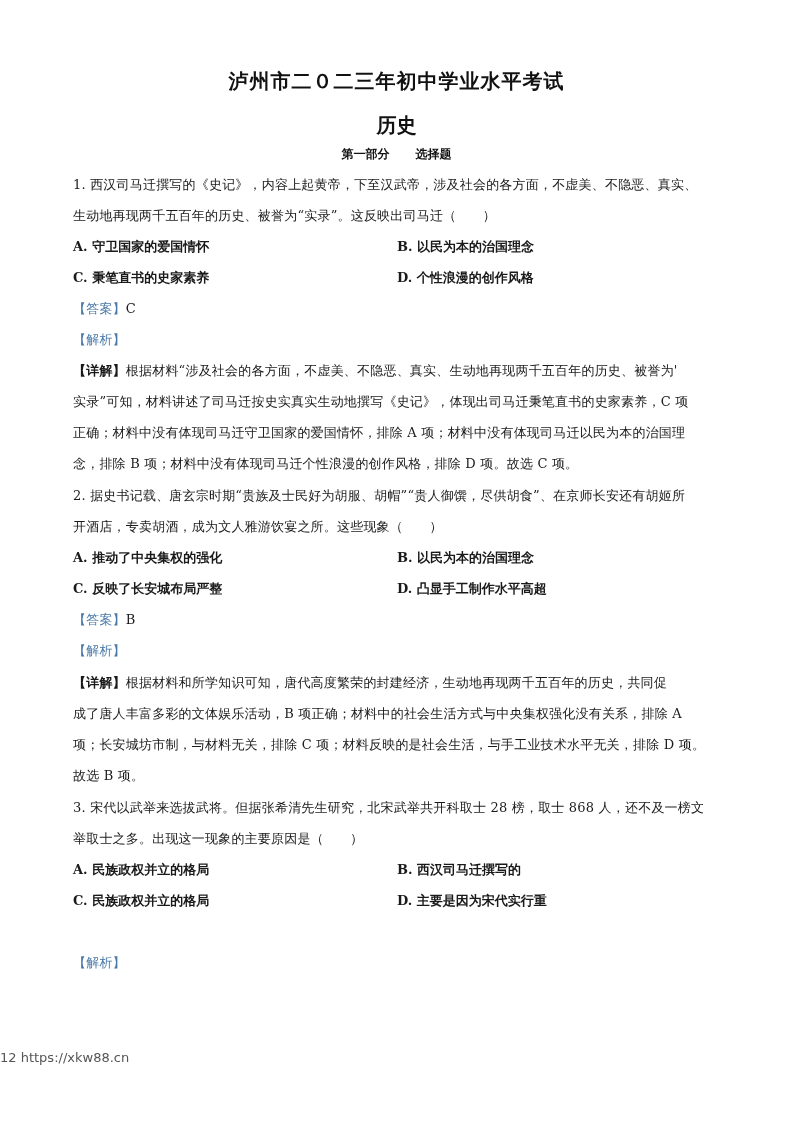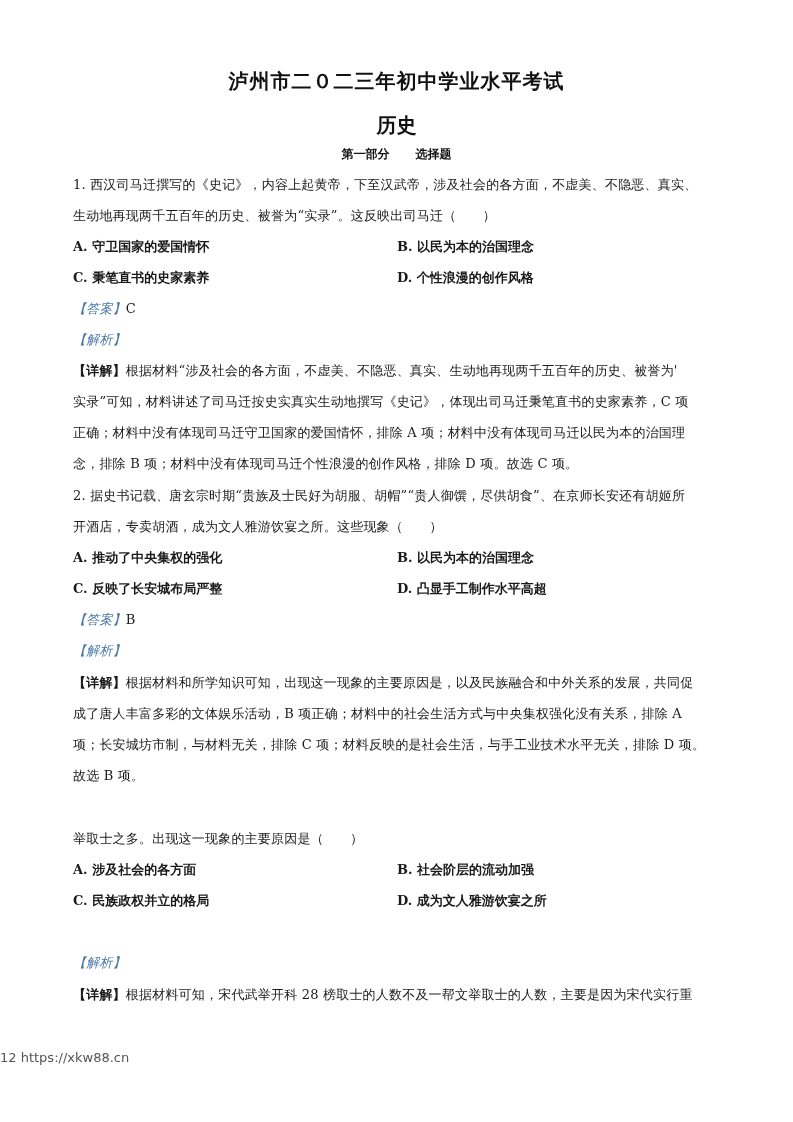--- a/index.html
+++ b/index.html
@@ -10,21 +10,21 @@
            font-weight: bold; color: #111; }
   .t1 { top: 68px; font-size: 20px; letter-spacing: 1px; }
   .t2 { top: 112px; font-size: 20px; }
   .t3 { top: 146px; font-size: 12px; }
   .t3 .gap { display: inline-block; width: 26px; }
   .line { position: absolute; left: 73px; width: 660px; font-size: 13px;
           line-height: 20px; white-space: nowrap; letter-spacing: 0.2px; }
   .opt { position: absolute; font-size: 13px; line-height: 20px; white-space: nowrap; font-weight: bold; }
   .optA { left: 73px; }
   .optB { left: 397px; }
-  .tag { color: #4a79a8; font-style: italic; }
+  .tag { color: #4a79a8; }
   .bold-br { font-weight: bold; font-family: Liberation Serif, serif; }
   .footer { position: absolute; top: 1050px; left: 0; width: 793px; text-align: left;
             font-family: "DejaVu Sans", "Liberation Sans", sans-serif; font-size: 13px; color: #555; }
 </style>
 </head>
 <body>
 
 <div class="page">
   <div class="title t1">泸州市二０二三年初中学业水平考试</div>
   <div class="title t2">历史</div>
@@ -44,27 +44,27 @@
   <div class="line" style="top:454px">念，排除 B 项；材料中没有体现司马迁个性浪漫的创作风格，排除 D 项。故选 C 项。</div>
 
   <div class="line" style="top:486px">2. 据史书记载、唐玄宗时期“贵族及士民好为胡服、胡帽”“贵人御馔，尽供胡食”、在京师长安还有胡姬所</div>
   <div class="line" style="top:517px">开酒店，专卖胡酒，成为文人雅游饮宴之所。这些现象（　　）</div>
   <div class="opt optA" style="top:548px">A. 推动了中央集权的强化</div>
   <div class="opt optB" style="top:548px">B. 以民为本的治国理念</div>
   <div class="opt optA" style="top:579px">C. 反映了长安城布局严整</div>
   <div class="opt optB" style="top:579px">D. 凸显手工制作水平高超</div>
   <div class="line" style="top:610px"><span class="tag">【答案】</span><span>B</span></div>
   <div class="line" style="top:641px"><span class="tag">【解析】</span></div>
-  <div class="line" style="top:673px"><span class="bold-br">【详解】</span><span>根据材料和所学知识可知，出现这一现象的主要原因是，以及民族融合和中外关系的发展，共同促</span></div>
+  <div class="line" style="top:673px"><span class="bold-br">【详解】</span><span>根据材料和所学知识可知，唐代高度繁荣的封建经济，生动地再现两千五百年的历史，共同促</span></div>
   <div class="line" style="top:704px">成了唐人丰富多彩的文体娱乐活动，B 项正确；材料中的社会生活方式与中央集权强化没有关系，排除 A</div>
   <div class="line" style="top:735px">项；长安城坊市制，与材料无关，排除 C 项；材料反映的是社会生活，与手工业技术水平无关，排除 D 项。</div>
   <div class="line" style="top:766px">故选 B 项。</div>
 
+  <div class="line" style="top:798px">3. 宋代以武举来选拔武将。但据张希清先生研究，北宋武举共开科取士 28 榜，取士 868 人，还不及一榜文</div>
   <div class="line" style="top:829px">举取士之多。出现这一现象的主要原因是（　　）</div>
-  <div class="opt optA" style="top:860px">A. 涉及社会的各方面</div>
-  <div class="opt optB" style="top:860px">B. 社会阶层的流动加强</div>
+  <div class="opt optA" style="top:860px">A. 民族政权并立的格局</div>
+  <div class="opt optB" style="top:860px">B. 西汉司马迁撰写的</div>
   <div class="opt optA" style="top:891px">C. 民族政权并立的格局</div>
-  <div class="opt optB" style="top:891px">D. 成为文人雅游饮宴之所</div>
+  <div class="opt optB" style="top:891px">D. 主要是因为宋代实行重</div>
   <div class="line" style="top:953px"><span class="tag">【解析】</span></div>
-  <div class="line" style="top:985px"><span class="bold-br">【详解】</span><span>根据材料可知，宋代武举开科 28 榜取士的人数不及一帮文举取士的人数，主要是因为宋代实行重</span></div>
 
   <div class="footer">12 https://xkw88.cn</div>
 </div>
 
 </body></html>

